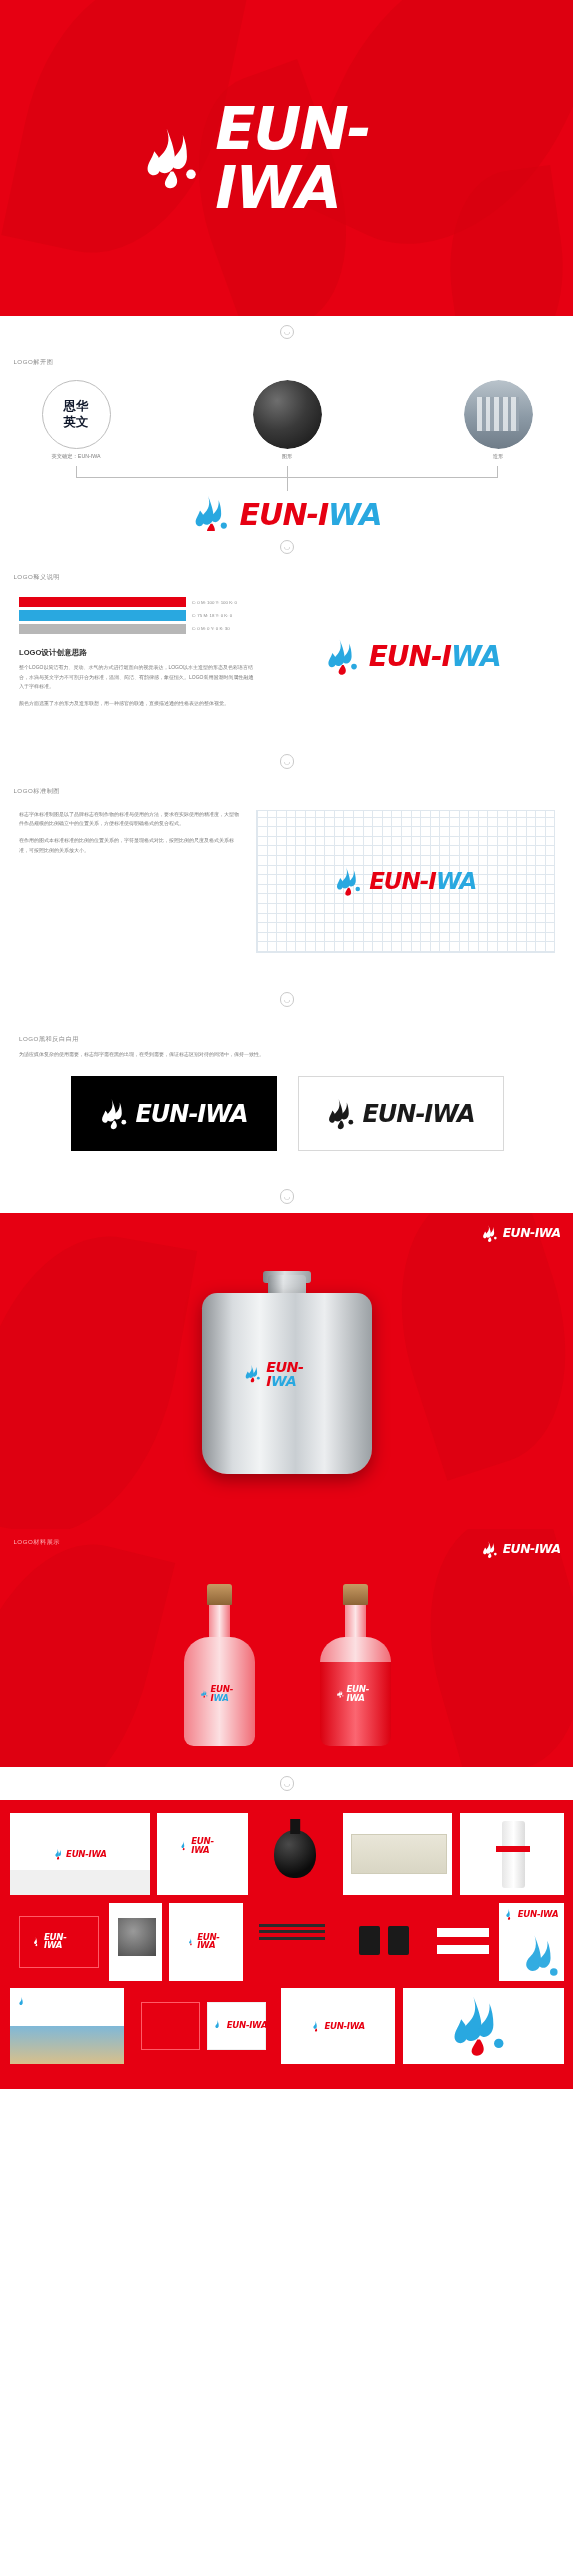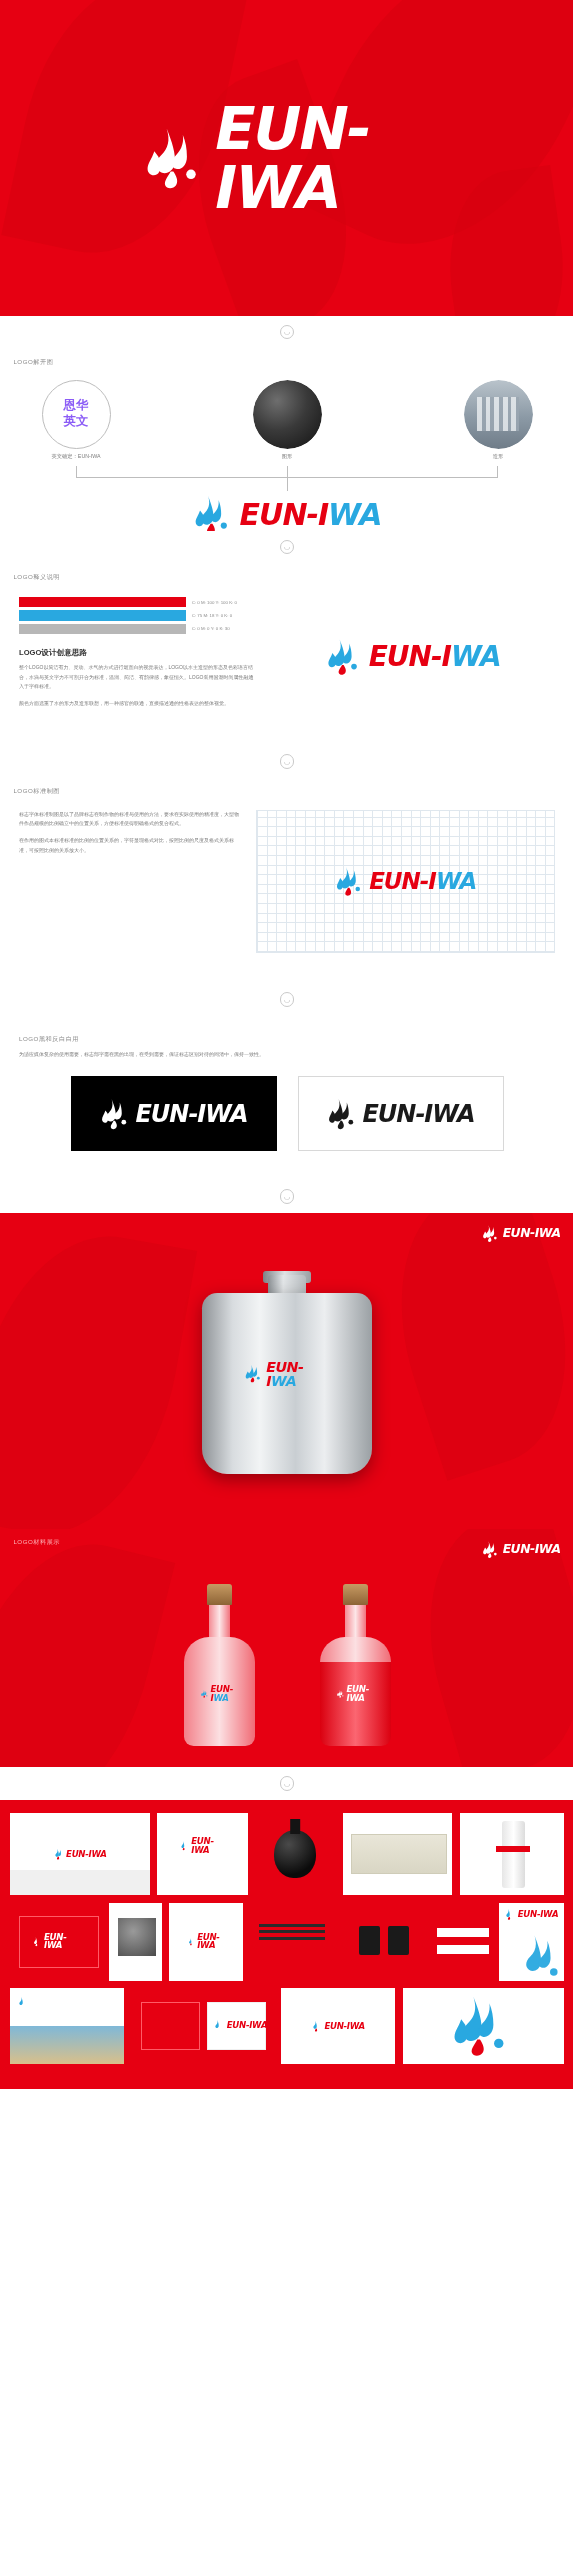--- a/index.html
+++ b/index.html
@@ -83,22 +83,22 @@
   }
   .circle-item { width:76px; text-align:center; }
   .circ-big {
     width:69px; height:69px; border-radius:50%;
     margin:0 auto;
     display:flex; align-items:center; justify-content:center;
     overflow:hidden;
   }
   .circ-big.outline { border:1px solid #bdbdbd; }
   .circ-cn {
-    font-family:Liberation Mono, monospace;
-    font-size:12.4px; color:#8b5cf6; line-height:1.25; font-weight:bold;
+    font-family:Liberation Sans, sans-serif;
+    font-size:12.4px; color:#0f172a; line-height:1.25; font-weight:bold;
   }
   .circ-stone {
     width:69px;height:69px;border-radius:50%;
     background:radial-gradient(circle at 35% 30%, #6e6e6e 0%, #3a3a3a 45%, #111 100%);
   }
   .circ-bld {
     width:69px;height:69px;border-radius:50%;
     background:linear-gradient(180deg,#b9c3cb 0%, #8b99a5 55%, #6f7c88 100%);
     position:relative;
   }

